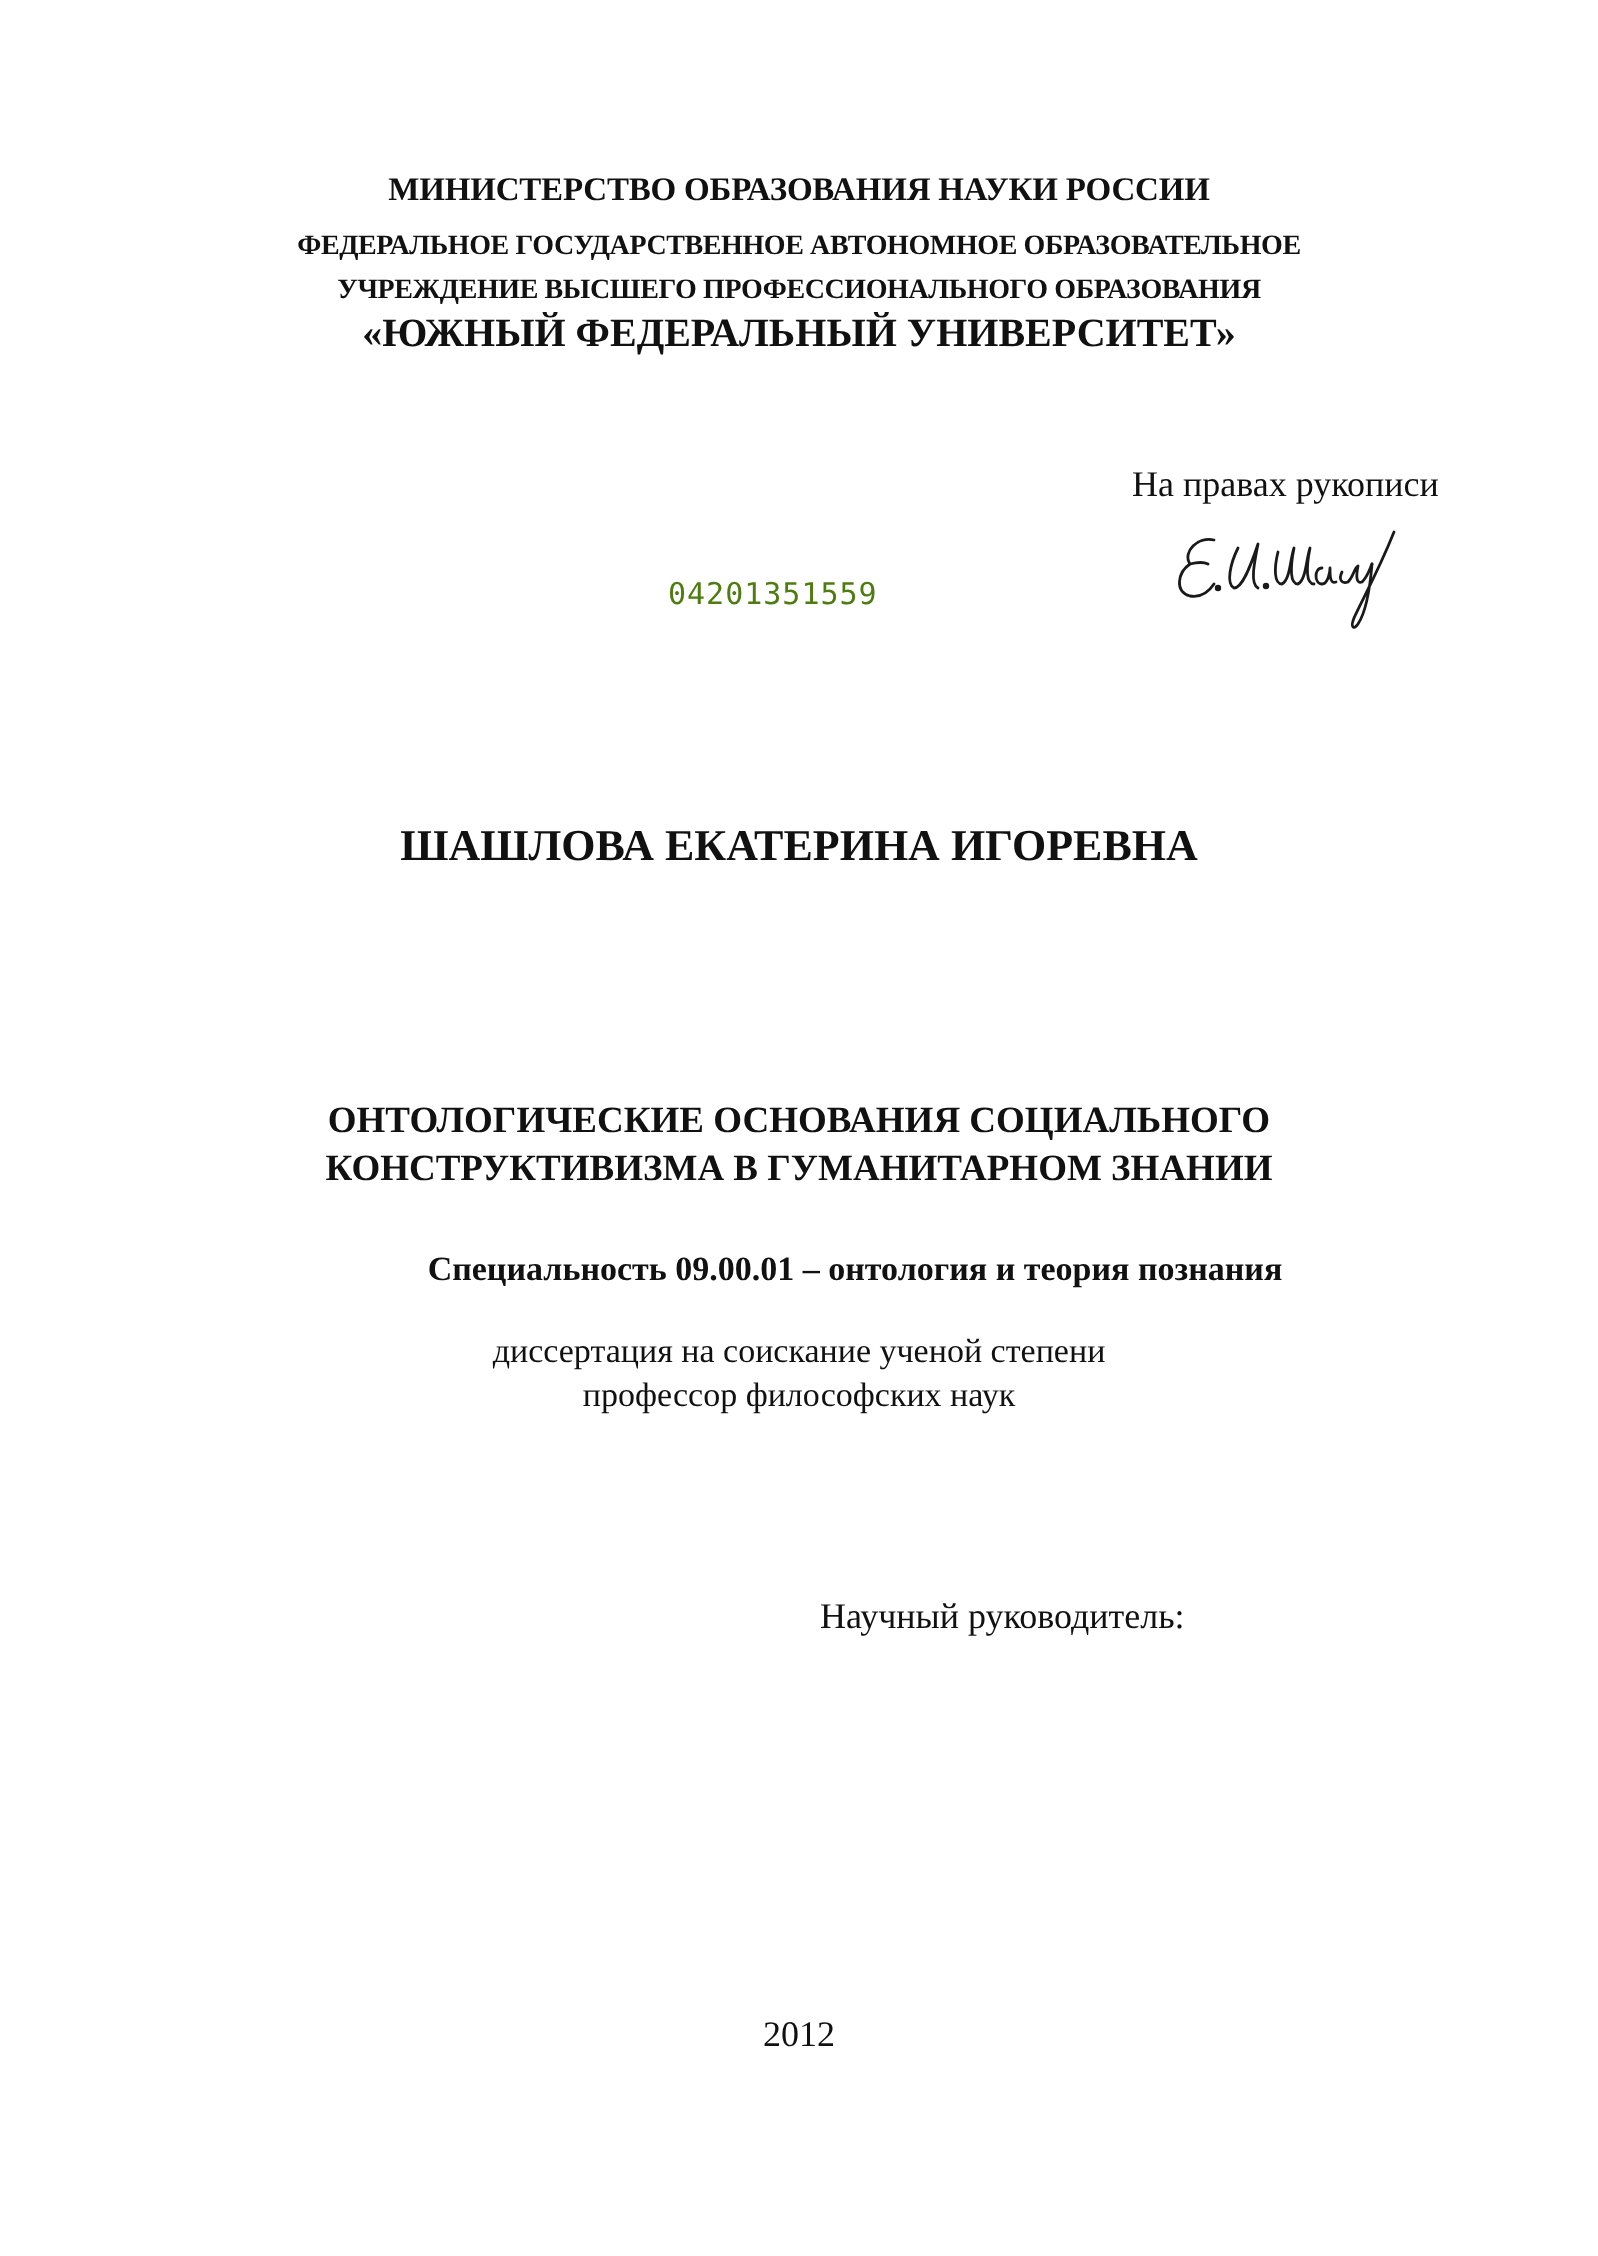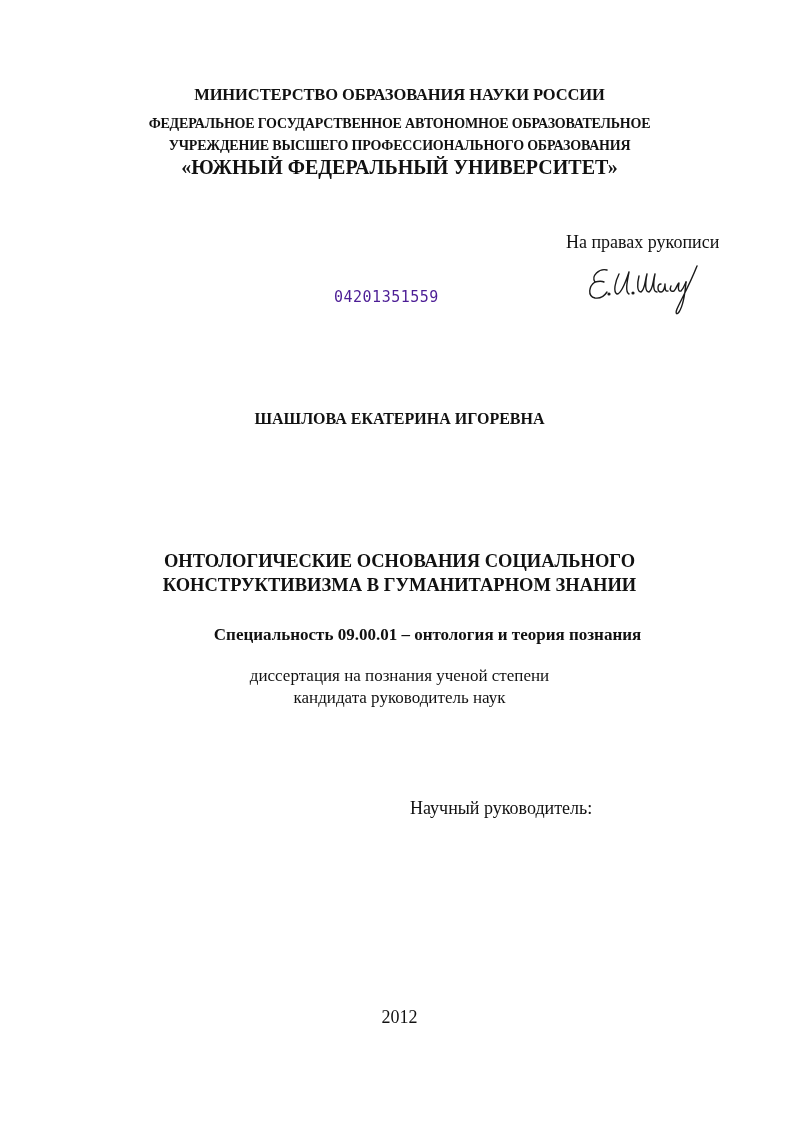--- a/index.html
+++ b/index.html
@@ -46,31 +46,31 @@
       left: 566px;
       top: 232px;
       font-size: 18px;
     }
     .archive-num {
       left: 334px;
       top: 288px;
       font-family: "DejaVu Sans Mono", "Liberation Mono", monospace;
       font-size: 15px;
       letter-spacing: 0.5px;
-      color: #4c1d95;
+      color: #4d7c0f;
     }
     .signature {
       left: 585px;
       top: 262px;
       width: 140px;
       height: 60px;
     }
     .author {
       top: 397px;
-      font-size: 16px;
+      font-size: 22px;
       font-weight: bold;
     }
     .title {
       top: 536px;
       font-size: 18.5px;
       font-weight: bold;
       line-height: 24px;
     }
     .speciality {
       top: 612px;
@@ -132,22 +132,22 @@
 <div class="center-block author">ШАШЛОВА ЕКАТЕРИНА ИГОРЕВНА</div>
 
 <div class="center-block title">
   <div>ОНТОЛОГИЧЕСКИЕ ОСНОВАНИЯ СОЦИАЛЬНОГО</div>
   <div>КОНСТРУКТИВИЗМА В ГУМАНИТАРНОМ ЗНАНИИ</div>
 </div>
 
 <div class="center-block speciality">Специальность 09.00.01 – онтология и теория познания</div>
 
 <div class="center-block degree">
-  <div>диссертация на познания ученой степени</div>
-  <div>кандидата руководитель наук</div>
+  <div>диссертация на соискание ученой степени</div>
+  <div>профессор философских наук</div>
 </div>
 
 <div class="abs advisor">
   <div>Научный руководитель:</div>
 </div>
 
 <div class="center-block place">
   <div>2012</div>
 </div>
 

